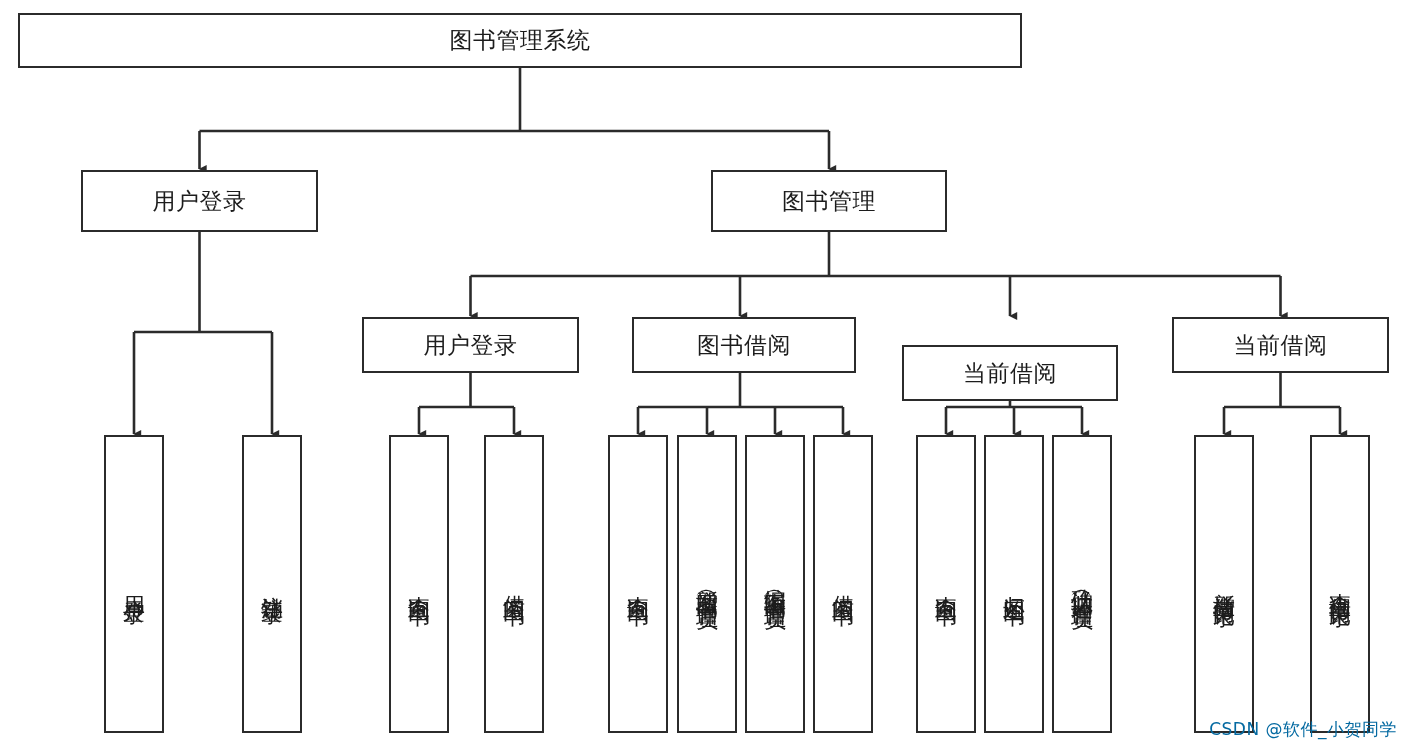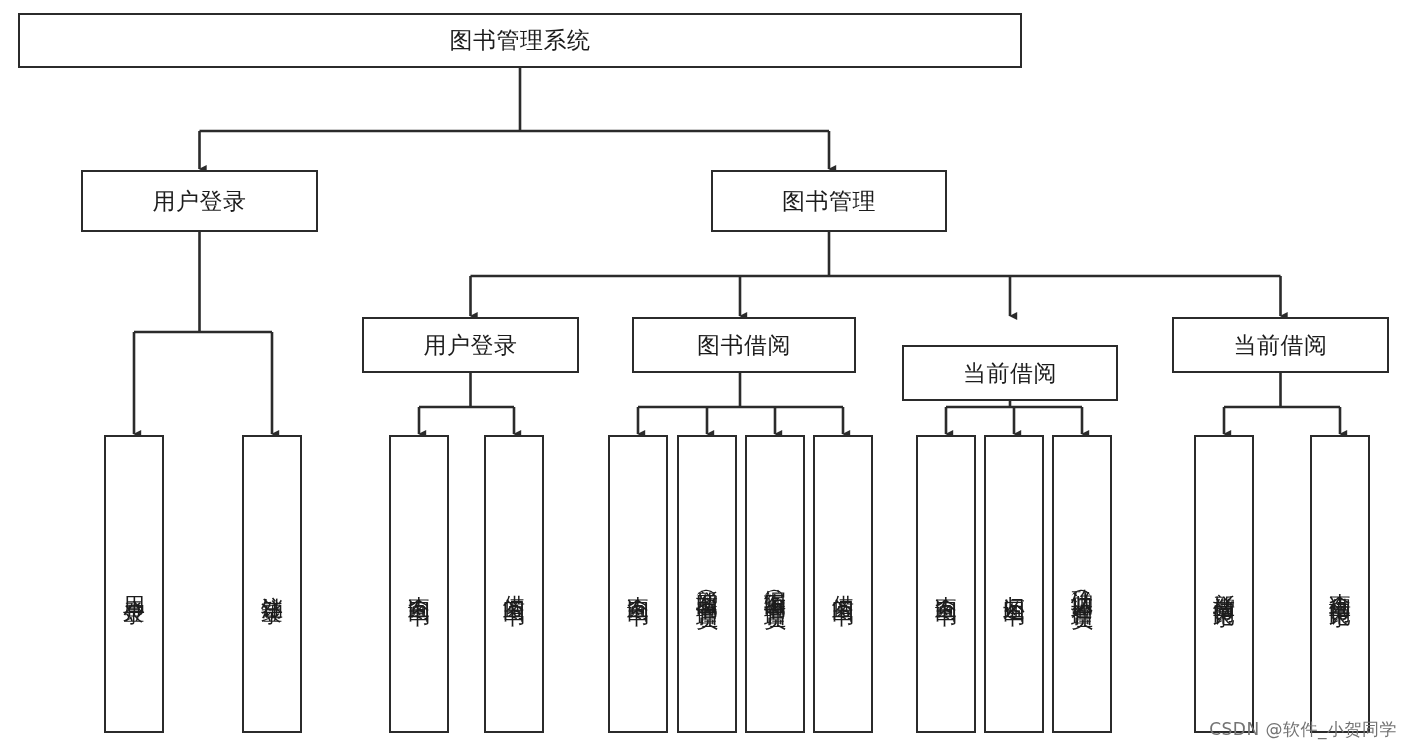--- a/index.html
+++ b/index.html
@@ -53,21 +53,21 @@
     font-size: 22px;
     letter-spacing: 3px;
     line-height: 1.1;
     white-space: nowrap;
   }
   #watermark {
     position: absolute;
     right: 8px;
     bottom: 6px;
     font-size: 17px;
-    color: #737373;
+    color: #0369a1;
     letter-spacing: 0.5px;
     white-space: nowrap;
     font-family: "DejaVu Sans", "Liberation Sans", sans-serif;
   }
 </style>
 </head>
 <body>
 
 <div id="canvas">
 

